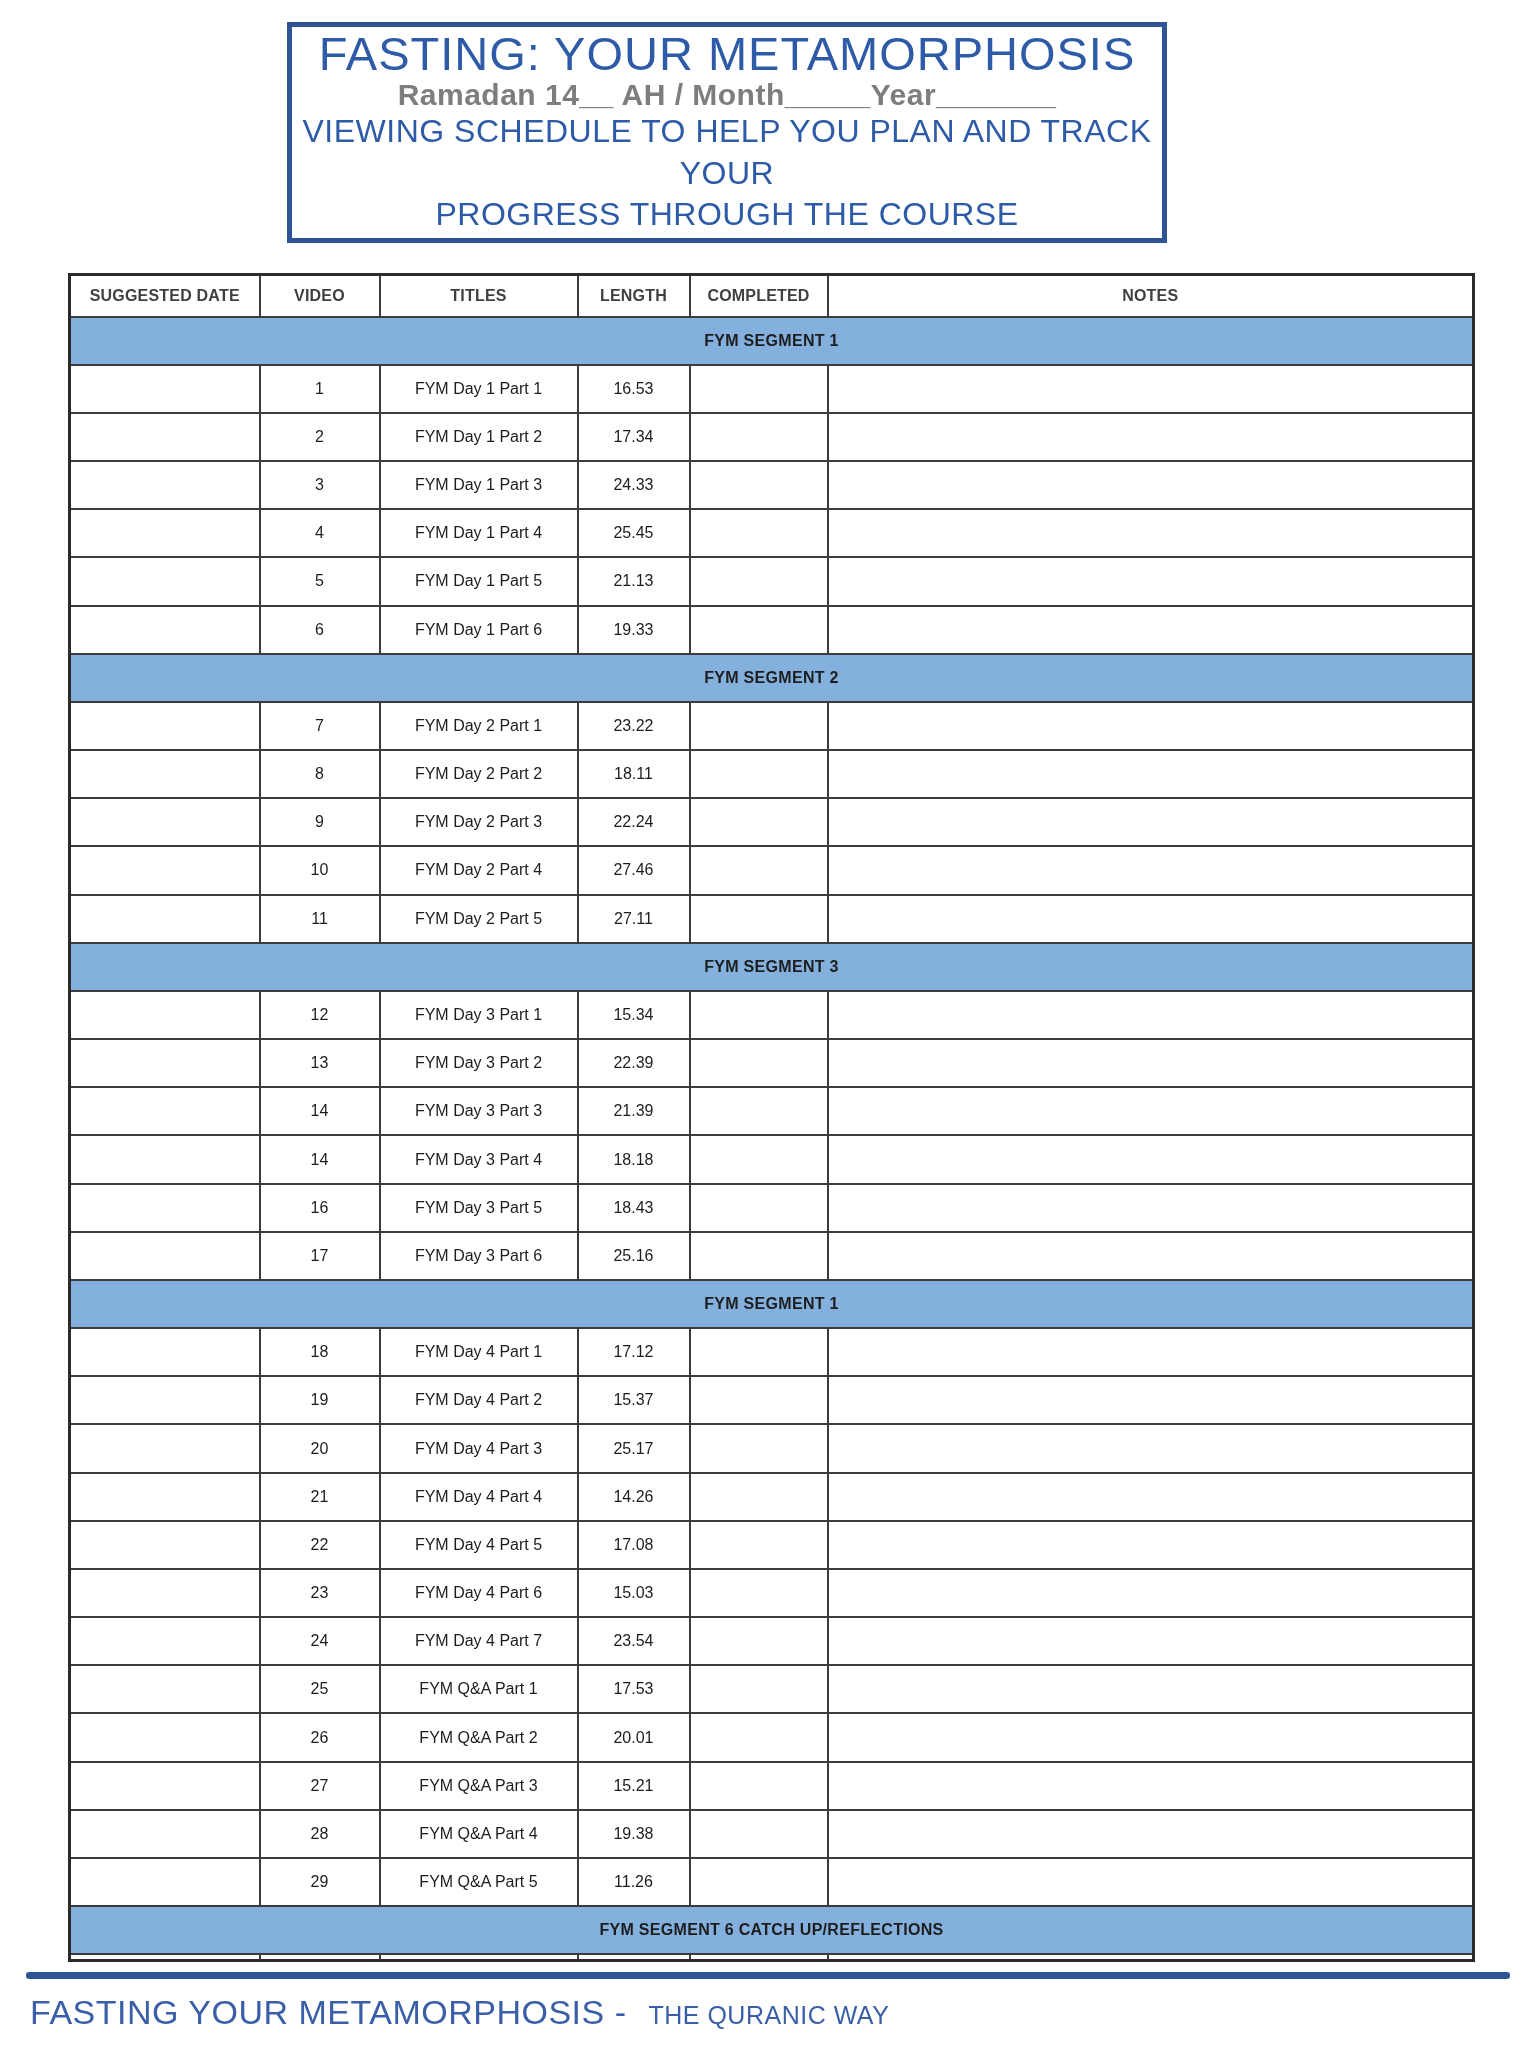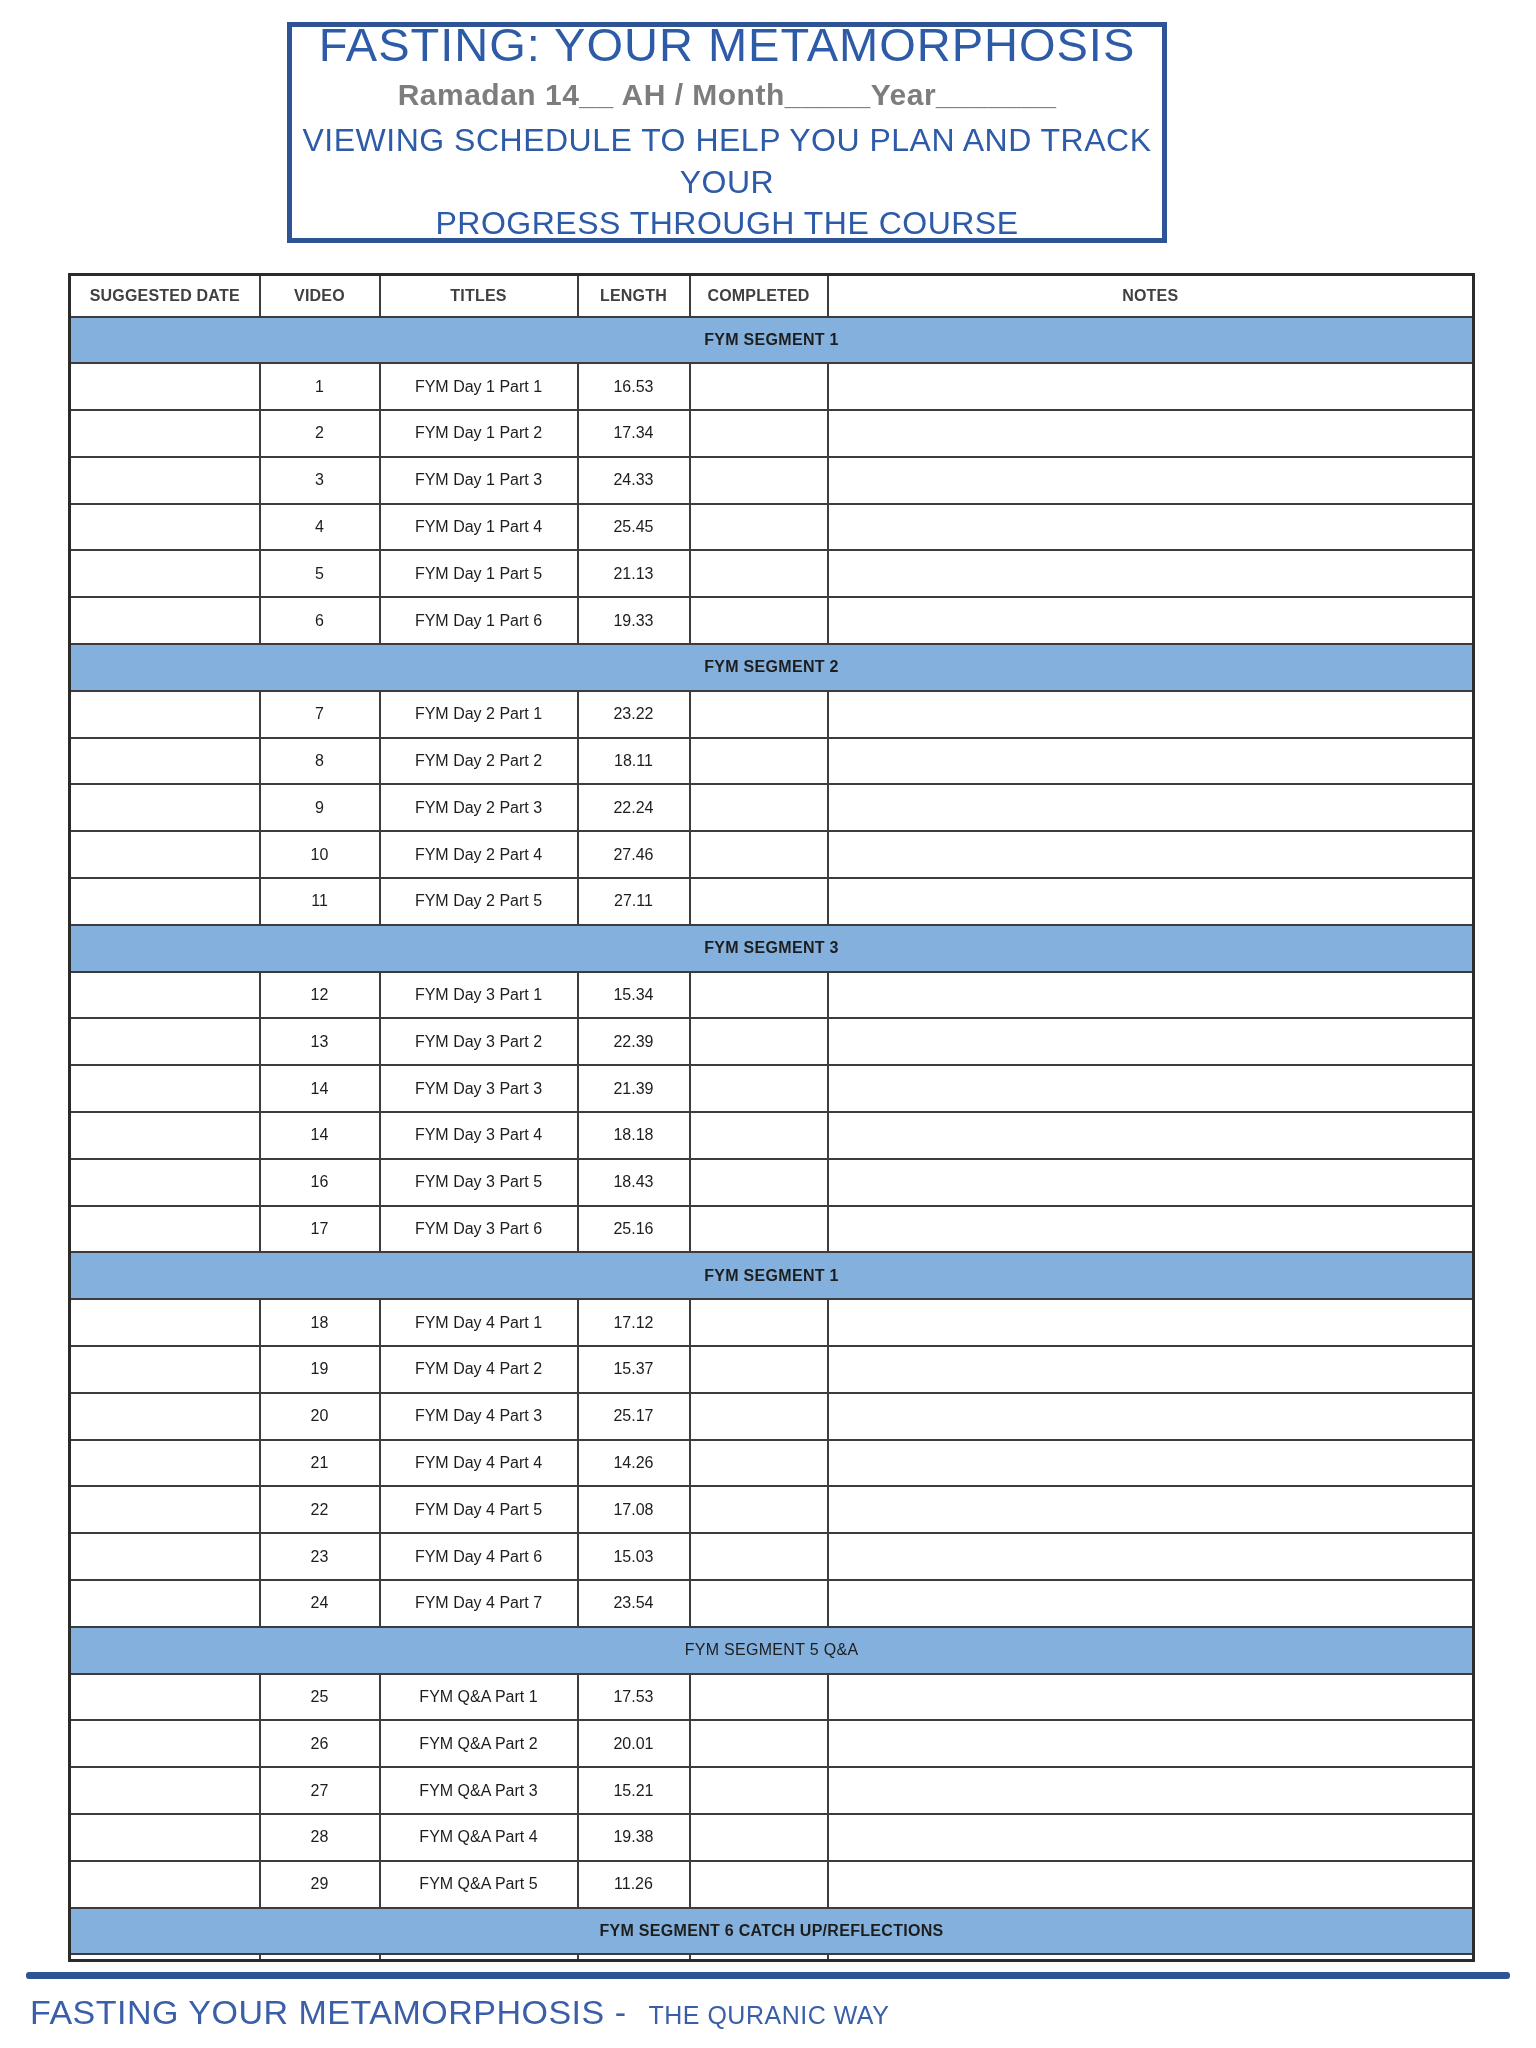--- a/index.html
+++ b/index.html
@@ -3,21 +3,21 @@
 <meta charset="utf-8">
 <style>
   html,body{margin:0;padding:0;background:#ffffff;}
   .page{position:relative;width:1536px;height:2048px;background:#ffffff;overflow:hidden;
         font-family:"Liberation Sans",sans-serif;}
 
   
   .header-box{position:absolute;left:287px;top:22px;width:880px;height:221px;
               box-sizing:border-box;border:5px solid #2f5496;
               display:flex;flex-direction:column;align-items:center;justify-content:center;
-              text-align:center;gap:9px;background:#ffffff;}
+              text-align:center;background:#ffffff;}
   .hb-title{font-size:47px;font-weight:400;letter-spacing:1px;color:#2d5ba7;line-height:1.05;}
   .hb-subtitle{font-size:30px;font-weight:700;letter-spacing:.5px;color:#7d7d7d;line-height:1.1;}
   .hb-desc{font-size:32px;color:#2d5ba7;line-height:1.3;letter-spacing:.5px;}
   .hb-desc span{display:block;}
 
   
   .tablewrap{position:absolute;left:68px;top:273px;width:1404px;}
   table.sched{border-collapse:collapse;width:100%;height:1689px;table-layout:fixed;
               border:3px solid #2b2b2b;}
   table.sched td, table.sched th{border:2px solid #3c3c3c;padding:0 4px;
@@ -271,23 +271,20 @@
       </tr>
       <tr>
         <td></td>
         <td>24</td>
         <td>FYM Day 4 Part 7</td>
         <td>23.54</td>
         <td></td>
         <td></td>
       </tr>
 
-      <tr class="seg light">
-        <td colspan="6">FYM SEGMENT 5 Q&amp;A</td>
-      </tr>
       <tr>
         <td></td>
         <td>25</td>
         <td>FYM Q&amp;A Part 1</td>
         <td>17.53</td>
         <td></td>
         <td></td>
       </tr>
       <tr>
         <td></td>

